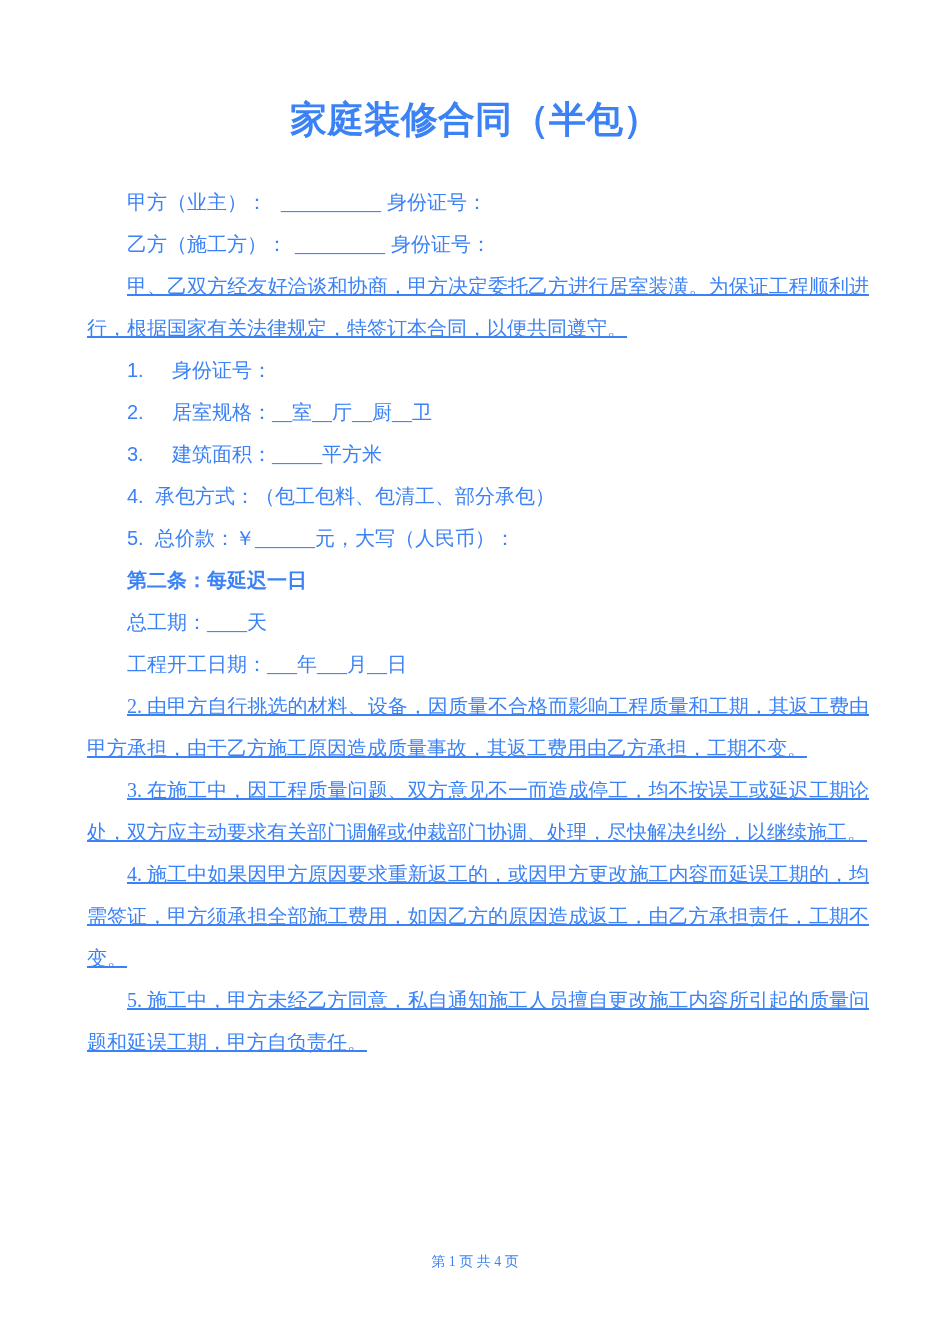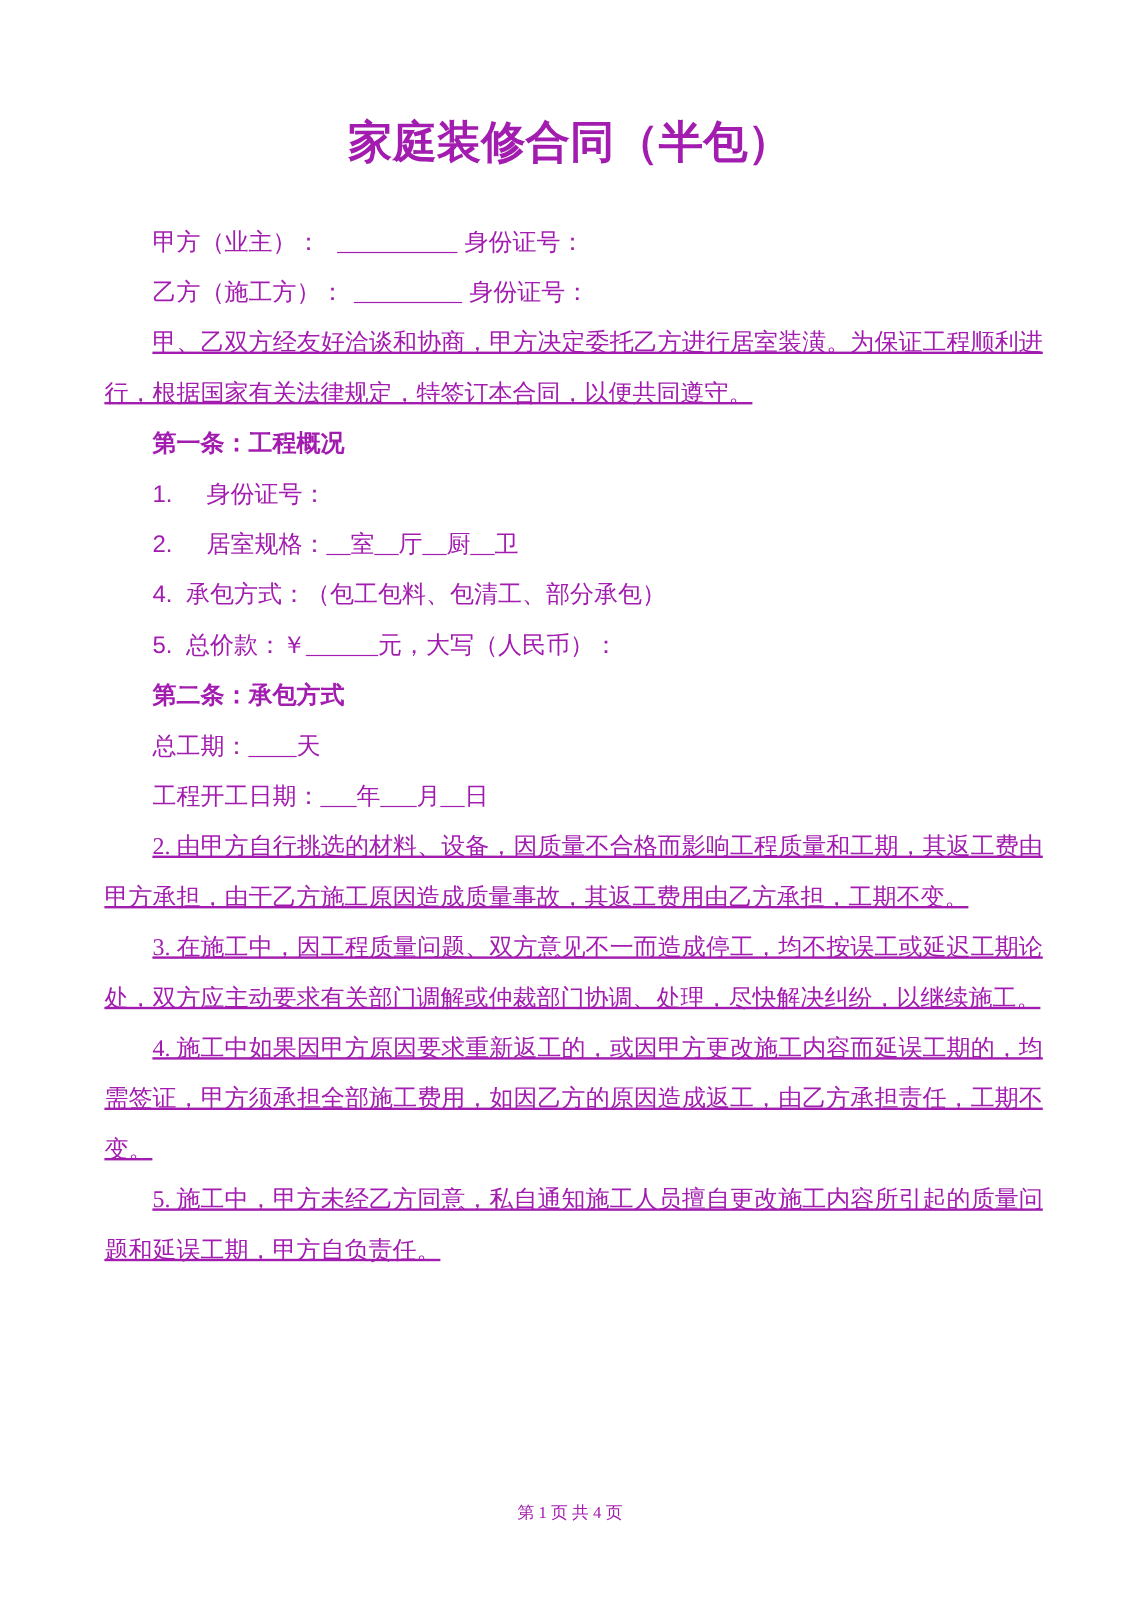--- a/index.html
+++ b/index.html
@@ -6,21 +6,21 @@
     margin: 0;
     padding: 0;
     background: #ffffff;
   }
   .page {
     position: relative;
     width: 950px;
     height: 1344px;
     margin: 0 auto;
     background: #ffffff;
-    color: #a21caf;
+    color: #3b82f6;
     font-family: "Liberation Serif", "DejaVu Serif", serif;
     overflow: hidden;
   }
   .title {
     margin: 0;
     padding-top: 95px;
     font-size: 37px;
     line-height: 50px;
     font-weight: bold;
     text-align: center;
@@ -86,32 +86,32 @@
   <h1 class="title">家庭装修合同（半包）</h1>
 
   <div class="content">
 
     <p class="line"><span>甲方（业主）：</span><span class="blank-a">__________</span><span>身份证号：</span></p>
 
     <p class="line"><span>乙方（施工方）：</span><span class="blank-b">_________</span><span>身份证号：</span></p>
 
     <p class="para">甲、乙双方经友好洽谈和协商，甲方决定委托乙方进行居室装潢。为保证工程顺利进行，根据国家有关法律规定，特签订本合同，以便共同遵守。</p>
 
-    <p class="line heading">第一条：工程概况</p>
 
     <p class="item"><span class="num">1.</span><span>身份证号：</span></p>
 
     <p class="item"><span class="num">2.</span><span>居室规格：__室__厅__厨__卫</span></p>
 
+    <p class="item"><span class="num">3.</span><span>建筑面积：_____平方米</span></p>
 
     <p class="item tight"><span class="num">4.</span><span>承包方式：（包工包料、包清工、部分承包）</span></p>
 
     <p class="item tight"><span class="num">5.</span><span>总价款：￥______元，大写（人民币）：</span></p>
 
-    <p class="line heading">第二条：承包方式</p>
+    <p class="line heading">第二条：每延迟一日</p>
 
     <p class="line">总工期：____天</p>
 
     <p class="line">工程开工日期：___年___月__日</p>
 
 
 
     <p class="para">2. 由甲方自行挑选的材料、设备，因质量不合格而影响工程质量和工期，其返工费由甲方承担，由于乙方施工原因造成质量事故，其返工费用由乙方承担，工期不变。</p>
 
     <p class="para">3. 在施工中，因工程质量问题、双方意见不一而造成停工，均不按误工或延迟工期论处，双方应主动要求有关部门调解或仲裁部门协调、处理，尽快解决纠纷，以继续施工。</p>

